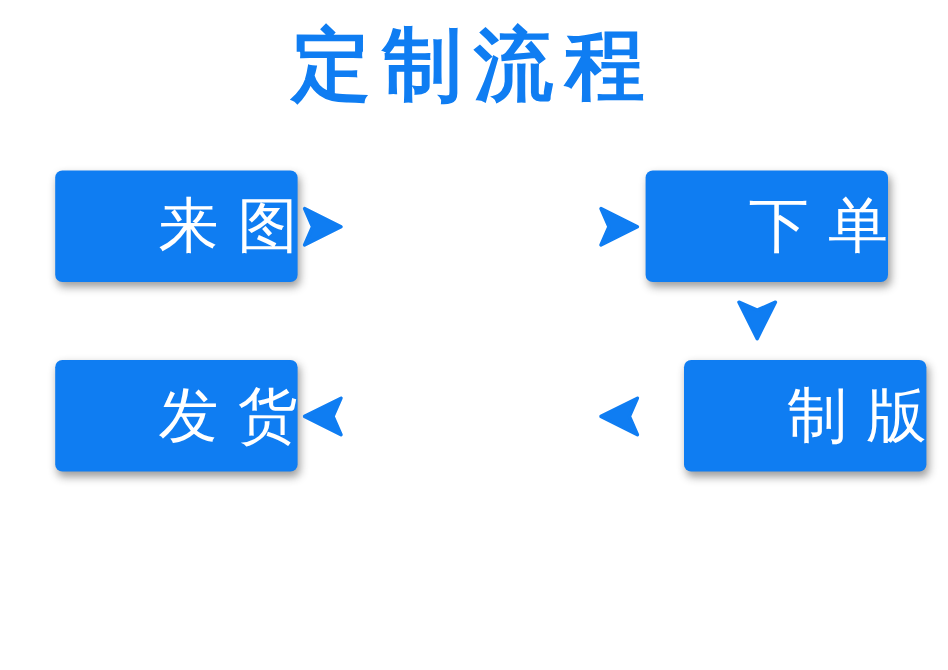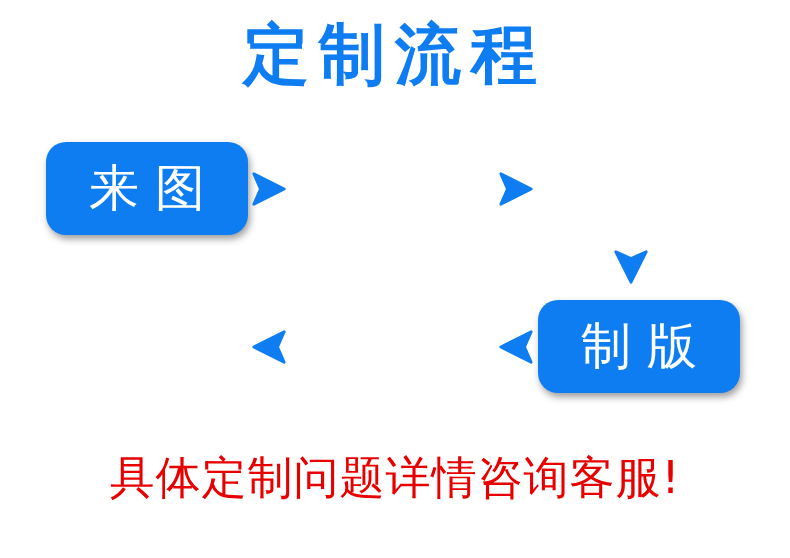--- a/index.html
+++ b/index.html
@@ -13,38 +13,38 @@
   .title{
     position:absolute;left:0;right:0;top:14px;
     margin:0;text-align:center;
     font-size:66px;line-height:1.25;
     font-weight:900;letter-spacing:10px;
     color:var(--accent-blue,#0F7DF2);
   }
   .flow-box{
     position:absolute;
     width:202px;height:93px;
-    border-radius:20px;
+    border-radius:6px;
     background:var(--accent-blue,#0F7DF2);
     color:var(--box-text,#ffffff);
-    display:flex;align-items:center;justify-content:center;
+    display:flex;align-items:center;justify-content:flex-end;
     box-shadow:2px 4px 7px rgba(40,40,40,0.45);
   }
   .flow-box .lbl{
     font-size:50px;letter-spacing:16px;margin-right:-16px;white-space:nowrap;
   }
   .flow-box.compact .lbl{
     font-size:41px;letter-spacing:2px;margin-right:-2px;
   }
   .p-r1c1{left:46px;top:142px}
   .p-r1c2{left:290px;top:142px}
   .p-r1c3{left:538px;top:142px}
   .p-r2c1{left:46px;top:300px}
   .p-r2c2{left:290px;top:300px}
-  .p-r2c3{left:538px;top:300px}
+  .p-r2c3{left:570px;top:300px}
   .arrow{
     position:absolute;width:38px;height:40px;
     color:var(--accent-blue,#0F7DF2);
   }
   .arrow svg{display:block;width:100%;height:100%;fill:currentColor;}
   .a-r1{left:250px;top:169px}
   .a-r2{left:497px;top:169px}
   .a-dn{left:612px;top:247px}
   .a-l1{left:250px;top:327px}
   .a-l2{left:497px;top:327px}
@@ -73,40 +73,45 @@
     </svg>
   </span>
 
 
   <span class="arrow a-r2">
     <svg viewBox="0 0 40 40" aria-hidden="true">
       <polygon points="4,4 36,20 4,36 11,20" stroke="currentColor" stroke-width="3" stroke-linejoin="round"></polygon>
     </svg>
   </span>
 
+  <div class="flow-box p-r1c3">
+    <span class="lbl">下单</span>
+  </div>
 
   <span class="arrow a-dn">
     <svg viewBox="0 0 40 40" aria-hidden="true">
       <polygon points="4,4 20,11 36,4 20,36" stroke="currentColor" stroke-width="3" stroke-linejoin="round"></polygon>
     </svg>
   </span>
 
+  <div class="flow-box p-r2c1">
+    <span class="lbl">发货</span>
+  </div>
 
   <span class="arrow a-l1">
     <svg viewBox="0 0 40 40" aria-hidden="true">
       <polygon points="36,4 4,20 36,36 29,20" stroke="currentColor" stroke-width="3" stroke-linejoin="round"></polygon>
     </svg>
   </span>
 
 
   <span class="arrow a-l2">
     <svg viewBox="0 0 40 40" aria-hidden="true">
       <polygon points="36,4 4,20 36,36 29,20" stroke="currentColor" stroke-width="3" stroke-linejoin="round"></polygon>
     </svg>
   </span>
 
   <div class="flow-box p-r2c3">
     <span class="lbl">制版</span>
   </div>
 
-  <p class="footer-note">具体定制问题详情咨询客服!</p>
 
 </div>
 
 </body></html>

